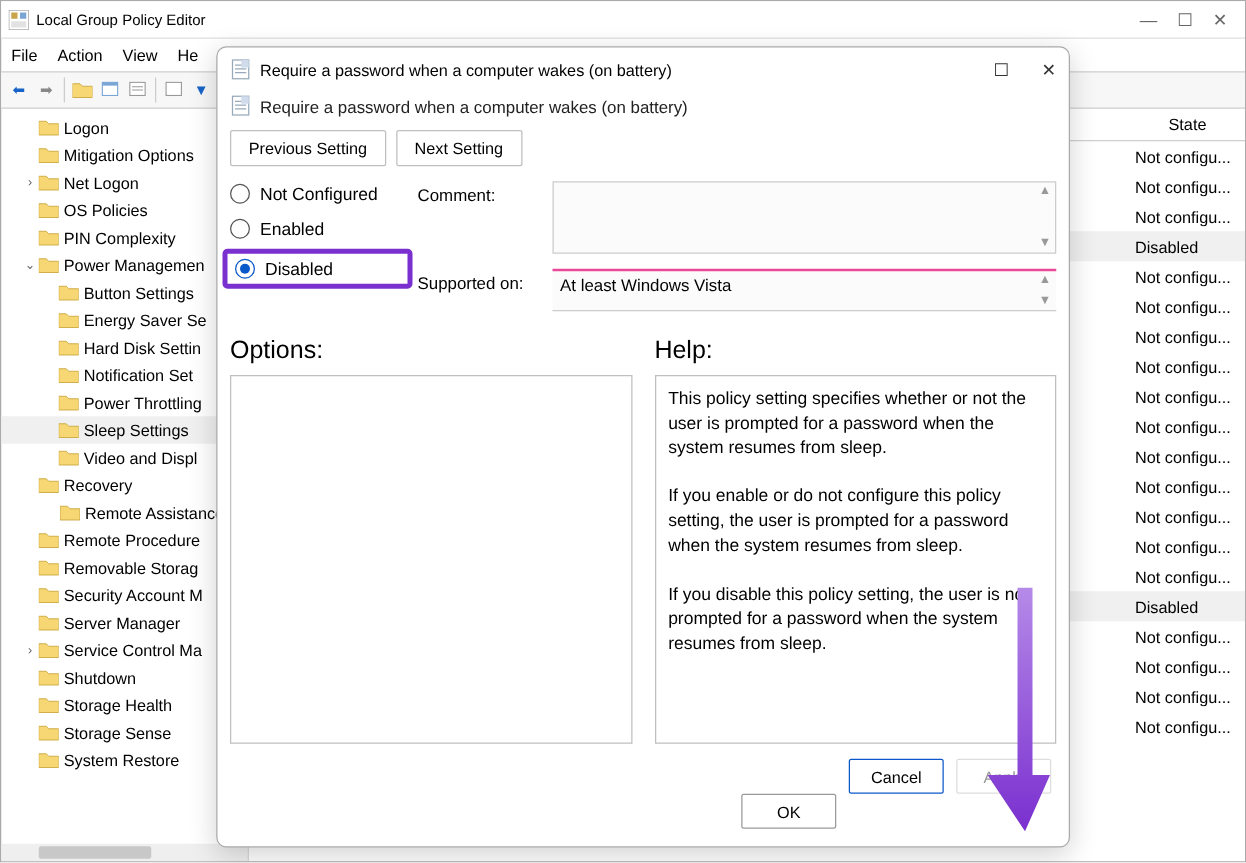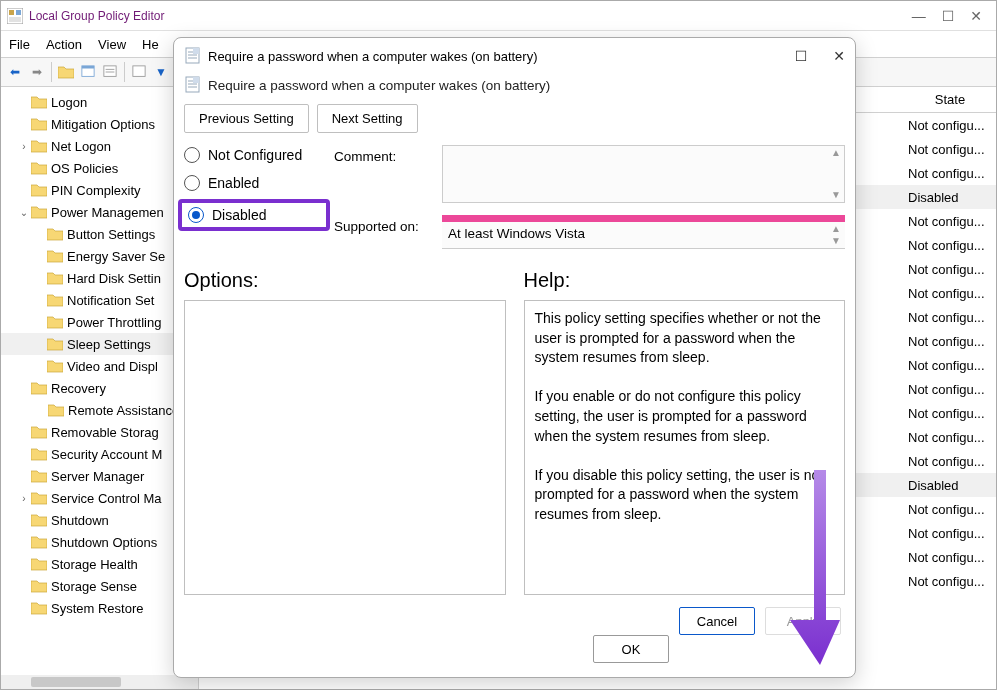--- a/index.html
+++ b/index.html
@@ -24,21 +24,21 @@
 }
 .titlebar {
   height: 30px;
   background: #fff;
   display: flex;
   align-items: center;
   padding: 0 6px;
   border-bottom: 1px solid #e0e0e0;
 }
 .titlebar .app-icon { width: 16px; height: 16px; margin-right: 6px; }
-.titlebar .title-text { flex: 1; font-size: 12px; color: #701a75; }
+.titlebar .title-text { flex: 1; font-size: 12px; color: #000000; }
 .win-controls { display: flex; gap: 16px; color: #666; font-size: 14px; padding-right: 8px;}
 .win-controls span { font-family: "Segoe UI Symbol", sans-serif; }
 .menubar {
   height: 26px;
   display: flex;
   align-items: center;
   gap: 16px;
   padding: 0 8px;
   font-size: 13px;
   color: #000;
@@ -170,21 +170,21 @@
 .radio-row.highlight .radio-outer { border-color:#0a58ca; }
 
 .labels-col { flex:1; display:flex; flex-direction:column; gap:12px;}
 .lab-row { display:flex; gap:8px; align-items:flex-start; }
 .lab-row .lab { width:100px; font-size:13.5px; padding-top:4px;}
 .comment-box {
   flex:1; height:58px; border:1px solid #ccc; background:#fbfbfb;
   position:relative;
 }
 .support-box {
-  flex:1; min-height:34px; border-bottom:1px solid #ccc; border-top:7px solid #ec4899;
+  flex:1; min-height:34px; border-bottom:1px solid #ccc; border-top:2px solid #ec4899;
   padding:4px 6px; font-size:13.5px; background:#fbfbfb; position:relative;
 }
 .support-box .sb-col { position:absolute; right:2px; top:2px; bottom:2px; width:12px; display:flex; flex-direction:column; justify-content:space-between; color:#999;}
 .lower {
   display: flex; gap: 18px;
   padding: 20px 10px 0 10px;
   flex: 1;
 }
 .lower .pane-label { font-size:20px; margin-bottom:8px; }
 .options-pane, .help-pane { flex:1; display:flex; flex-direction:column; }
@@ -388,20 +388,27 @@
           <svg class="folder" viewBox="0 0 16 14" width="16" height="14">
             <use href="#folder-ico"></use>
           </svg>
           <span>Remote Assistance</span>
         </div>
         <div class="tree-item" style="padding-left: 16px;">
           <span class="chev"></span>
           <svg class="folder" viewBox="0 0 16 14" width="16" height="14">
             <use href="#folder-ico"></use>
           </svg>
+          <span>Remote Procedure</span>
+        </div>
+        <div class="tree-item" style="padding-left: 16px;">
+          <span class="chev"></span>
+          <svg class="folder" viewBox="0 0 16 14" width="16" height="14">
+            <use href="#folder-ico"></use>
+          </svg>
           <span>Removable Storag</span>
         </div>
         <div class="tree-item" style="padding-left: 16px;">
           <span class="chev"></span>
           <svg class="folder" viewBox="0 0 16 14" width="16" height="14">
             <use href="#folder-ico"></use>
           </svg>
           <span>Security Account M</span>
         </div>
         <div class="tree-item" style="padding-left: 16px;">
@@ -417,27 +424,20 @@
             <use href="#folder-ico"></use>
           </svg>
           <span>Service Control Ma</span>
         </div>
         <div class="tree-item" style="padding-left: 16px;">
           <span class="chev"></span>
           <svg class="folder" viewBox="0 0 16 14" width="16" height="14">
             <use href="#folder-ico"></use>
           </svg>
           <span>Shutdown</span>
-        </div>
-        <div class="tree-item" style="padding-left: 16px;">
-          <span class="chev"></span>
-          <svg class="folder" viewBox="0 0 16 14" width="16" height="14">
-            <use href="#folder-ico"></use>
-          </svg>
-          <span>Shutdown Options</span>
         </div>
         <div class="tree-item" style="padding-left: 16px;">
           <span class="chev"></span>
           <svg class="folder" viewBox="0 0 16 14" width="16" height="14">
             <use href="#folder-ico"></use>
           </svg>
           <span>Storage Health</span>
         </div>
         <div class="tree-item" style="padding-left: 16px;">
           <span class="chev"></span>

